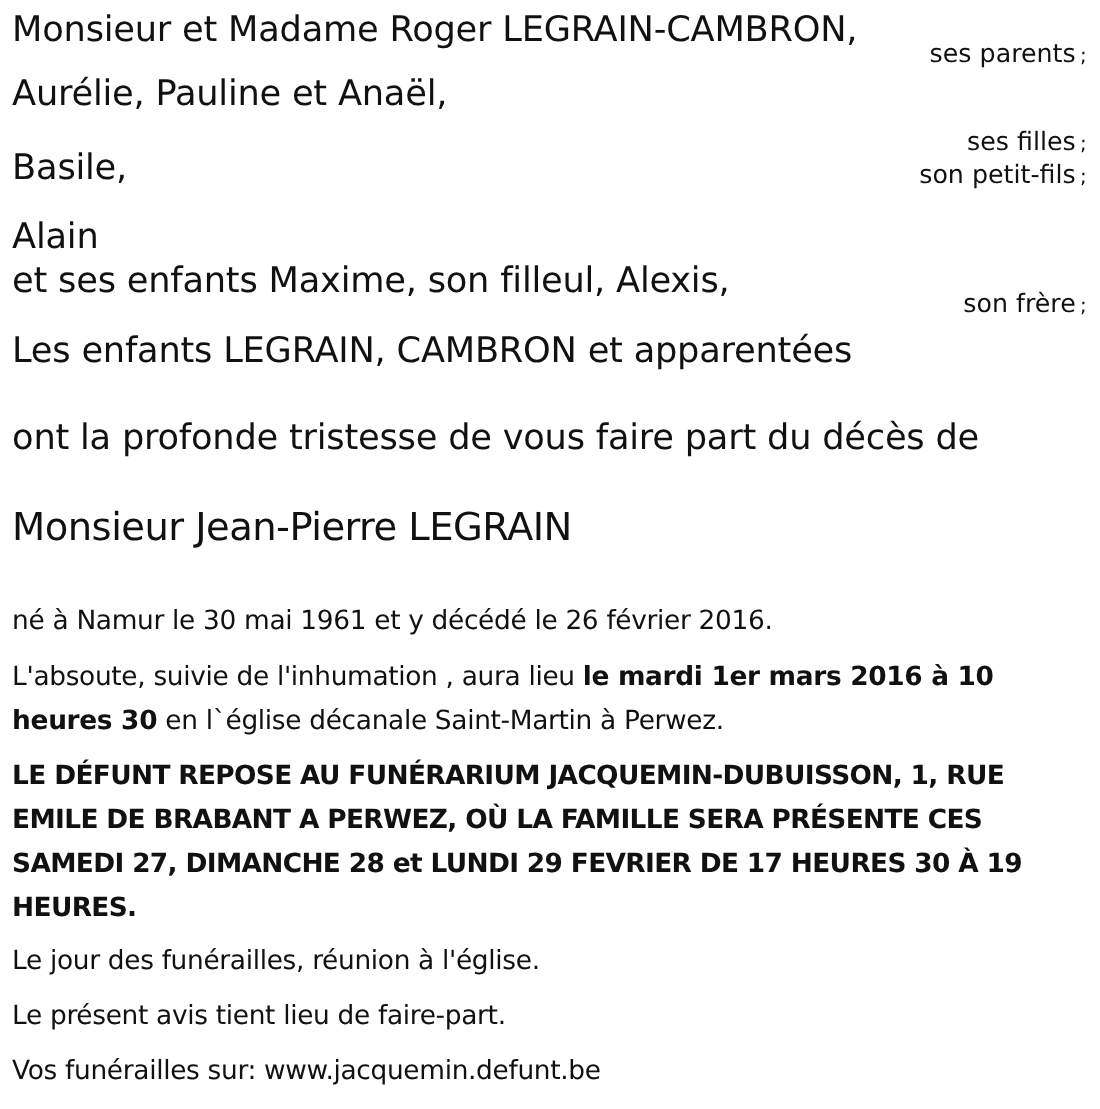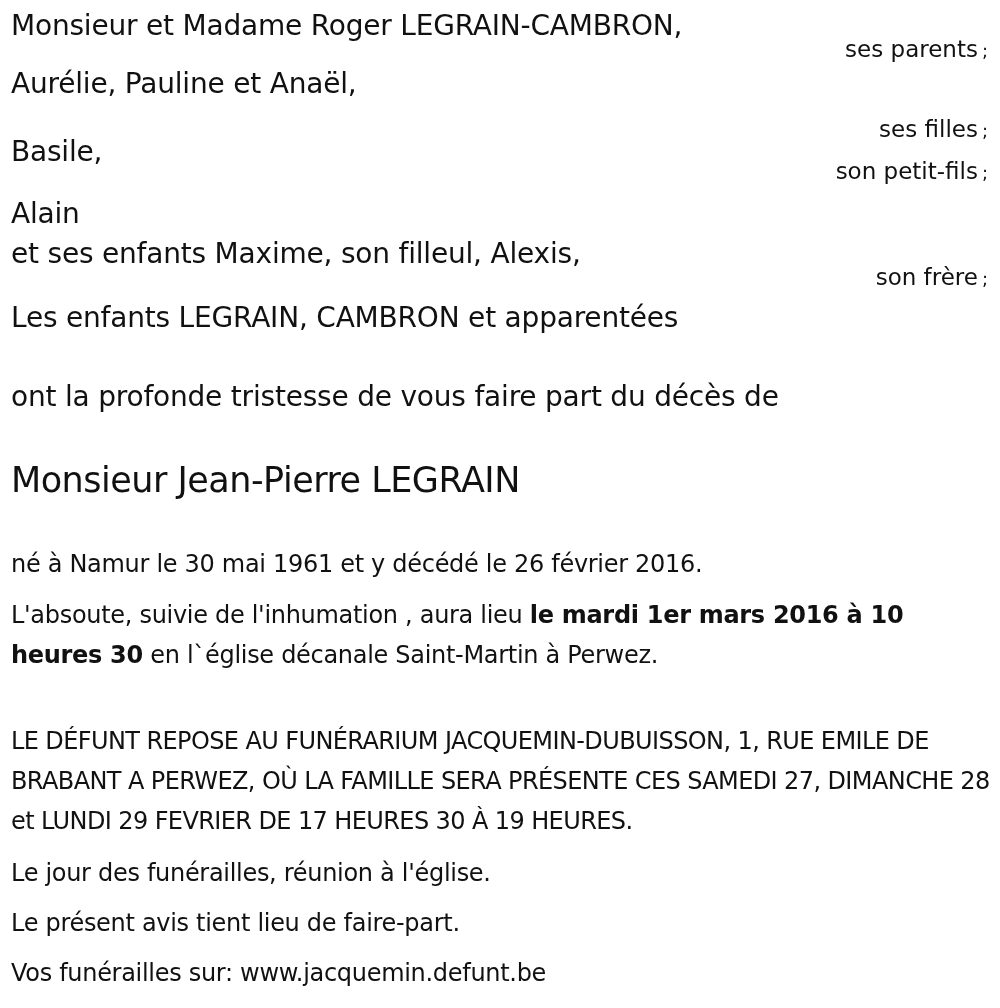--- a/index.html
+++ b/index.html
@@ -11,21 +11,21 @@
       width: 1000px;
       height: 1008px;
       position: relative;
       overflow: hidden;
       font-family: "DejaVu Sans", "Liberation Sans", sans-serif;
       color: #111111;
     }
     .line {
       position: absolute;
       left: 11px;
-      font-size: 28px;
+      font-size: 32px;
       line-height: 30px;
       white-space: nowrap;
       letter-spacing: -0.2px;
       text-align: right;
     }
     .role {
       position: absolute;
       right: 12px;
       font-size: 23px;
       line-height: 30px;
@@ -54,39 +54,38 @@
       line-height: 40px;
       letter-spacing: -0.3px;
     }
     .caps {
       position: absolute;
       left: 11px;
       width: 985px;
       top: 685px;
       font-size: 24px;
       line-height: 40px;
-      font-weight: normal;
+      font-weight: bold;
       letter-spacing: -0.6px;
-      margin-top: 36px;
     }
     b { font-weight: bold; }
   </style>
 </head>
 <body>
 
 <div>
 
   <div class="line" style="top:11px">Monsieur et Madame Roger LEGRAIN-CAMBRON,</div>
   <div class="role" style="top:34px"><span>ses parents</span><span class="semi">;</span></div>
 
   <div class="line" style="top:69px">Aurélie, Pauline et Anaël,</div>
   <div class="role" style="top:114px"><span>ses filles</span><span class="semi">;</span></div>
 
   <div class="line" style="top:137px">Basile,</div>
-  <div class="role" style="top:156px"><span>son petit-fils</span><span class="semi">;</span></div>
+  <div class="role" style="top:144px"><span>son petit-fils</span><span class="semi">;</span></div>
 
   <div class="line" style="top:199px">Alain</div>
   <div class="line" style="top:239px">et ses enfants Maxime, son filleul, Alexis,</div>
   <div class="role" style="top:262px"><span>son frère</span><span class="semi">;</span></div>
 
   <div class="line" style="top:303px">Les enfants LEGRAIN, CAMBRON et apparentées</div>
 
   <div class="line" style="top:382px">ont la profonde tristesse de vous faire part du décès de</div>
 
   <div class="title">Monsieur Jean-Pierre LEGRAIN</div>

